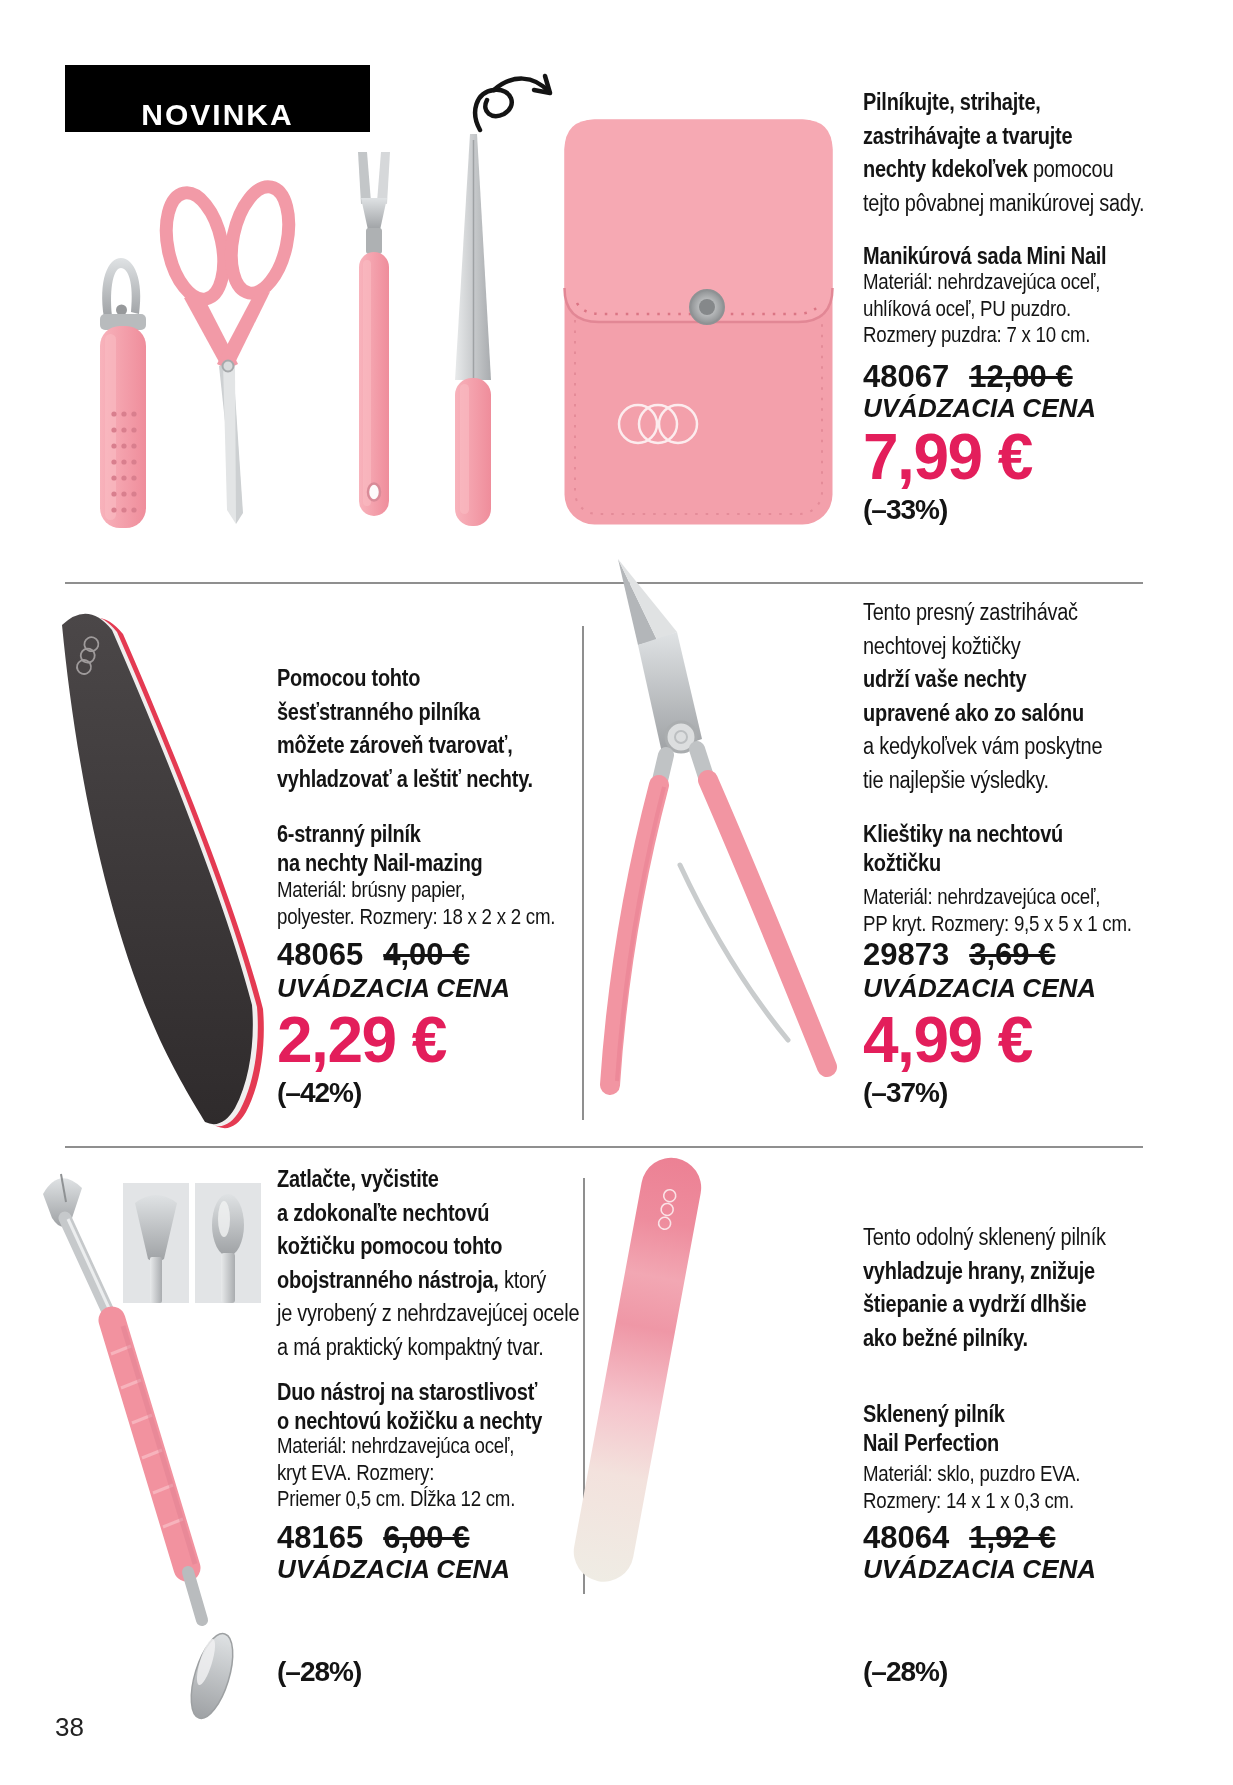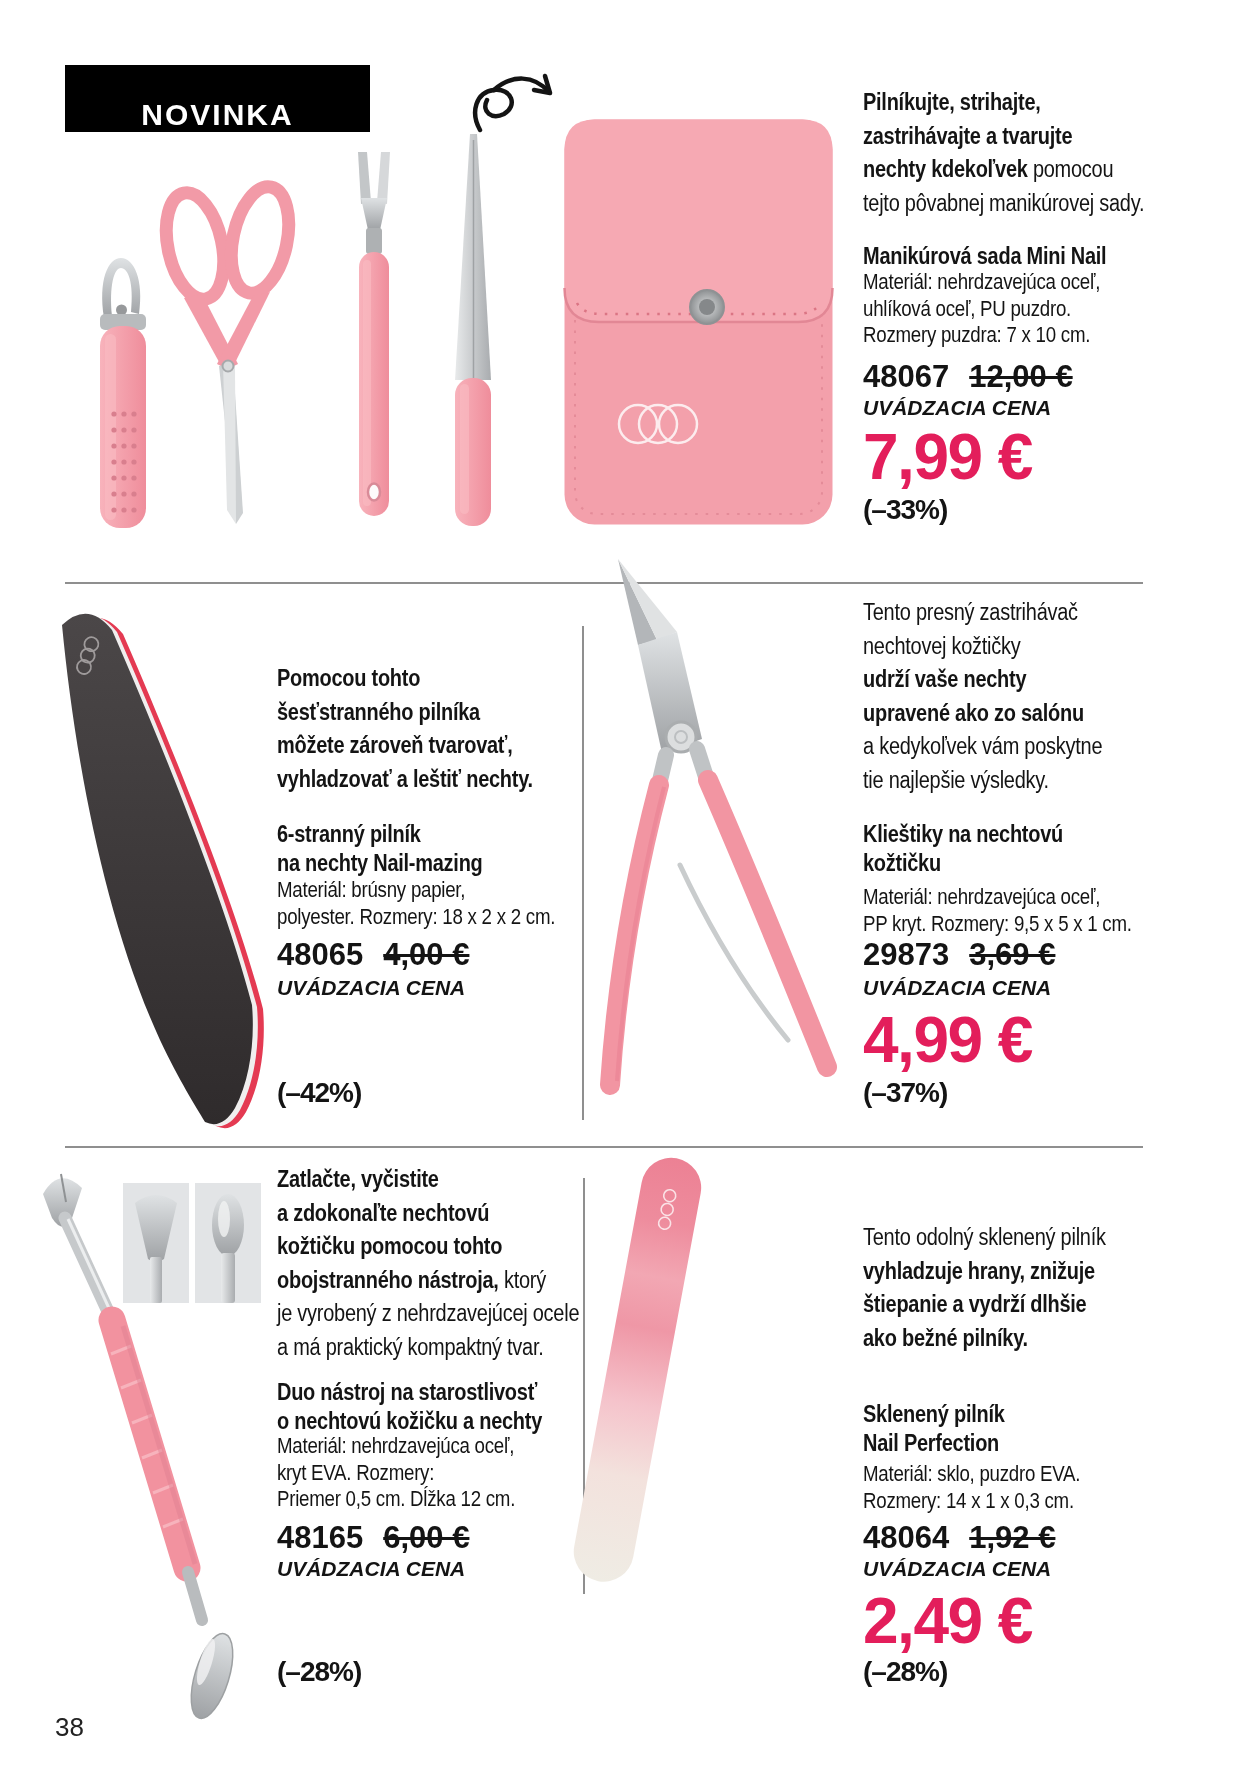--- a/index.html
+++ b/index.html
@@ -13,21 +13,21 @@
   .hdiv{position:absolute;left:65px;width:1078px;border-top:2px solid #8f8f8f;}
   .vdiv{position:absolute;border-left:2px solid #8f8f8f;}
   
   .tb{position:absolute;white-space:nowrap;transform:scaleX(.85);transform-origin:0 0;letter-spacing:-.3px;}
   .desc{font-size:23.5px;line-height:33.5px;}
   .name{font-size:23.5px;font-weight:700;line-height:29px;}
   .det{font-size:22px;line-height:26.5px;}
   .b{font-weight:700;}
   .prow{position:absolute;font-size:31px;font-weight:700;line-height:34px;white-space:nowrap;}
   .prow .old{text-decoration:line-through;text-decoration-thickness:3px;margin-left:20px;}
-  .plabel{position:absolute;font-size:21px;font-weight:700;font-style:italic;line-height:34px;white-space:nowrap;}
+  .plabel{position:absolute;font-size:26px;font-weight:700;font-style:italic;line-height:34px;white-space:nowrap;}
   .pbig{position:absolute;font-size:64px;font-weight:700;line-height:64px;letter-spacing:-1.5px;color:#e31e5b;white-space:nowrap;}
   .pdisc{position:absolute;font-size:28px;font-weight:700;line-height:44px;letter-spacing:-1px;white-space:nowrap;}
   .img{position:absolute;}
   .inset{position:absolute;width:66px;height:120px;background:#e2e4e6;}
   .glassfile{position:absolute;left:643px;top:1158px;width:60px;height:430px;border-radius:30px;
     transform:rotate(10.5deg);transform-origin:30px 20px;
     background:linear-gradient(180deg,#ec8194 0%,#ee8c9d 15%,#f2a7b3 28%,#ef97a6 40%,#f5c3cb 58%,#f3e2dd 75%,#efece4 100%);}
   .pagenum{position:absolute;left:55px;top:1712px;font-size:26px;color:#222;}
 </style>
 </head>
@@ -254,20 +254,21 @@
     <div class="ln">na nechty Nail-mazing</div>
   </div>
   <div class="tb det" style="left:277px;top:877px">
     <div class="ln">Materiál: brúsny papier,</div>
     <div class="ln">polyester. Rozmery: 18 x 2 x 2 cm.</div>
   </div>
   <div class="prow" style="left:277px;top:938px">
     <span>48065</span><span class="old">4,00 €</span>
   </div>
   <div class="plabel" style="left:277px;top:971px">UVÁDZACIA CENA</div>
+  <div class="pbig" style="left:277px;top:1008px">2,29 €</div>
   <div class="pdisc" style="left:277px;top:1071px">(–42%)</div>
 
   <div class="tb desc" style="left:863px;top:596px">
     <div class="ln"><span>Tento presný zastrihávač</span></div>
     <div class="ln"><span>nechtovej kožtičky</span></div>
     <div class="ln"><span class="b">udrží vaše nechty</span></div>
     <div class="ln"><span class="b">upravené ako zo salónu</span></div>
     <div class="ln"><span>a kedykoľvek vám poskytne</span></div>
     <div class="ln"><span>tie najlepšie výsledky.</span></div>
   </div>
@@ -320,18 +321,17 @@
     <div class="ln">Nail Perfection</div>
   </div>
   <div class="tb det" style="left:863px;top:1461px">
     <div class="ln">Materiál: sklo, puzdro EVA.</div>
     <div class="ln">Rozmery: 14 x 1 x 0,3 cm.</div>
   </div>
   <div class="prow" style="left:863px;top:1521px">
     <span>48064</span><span class="old">1,92 €</span>
   </div>
   <div class="plabel" style="left:863px;top:1552px">UVÁDZACIA CENA</div>
-  <div class="pbig" style="left:863px;top:1589px">2,49 €</div>
   <div class="pdisc" style="left:863px;top:1650px">(–28%)</div>
 
   <div class="pagenum">38</div>
 
 </div>
 
 </body></html>

